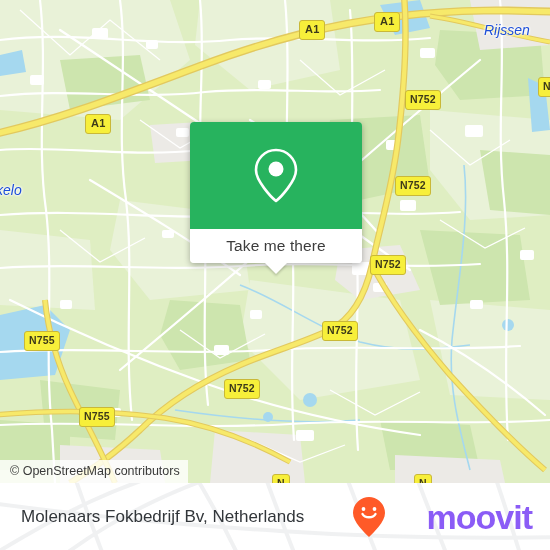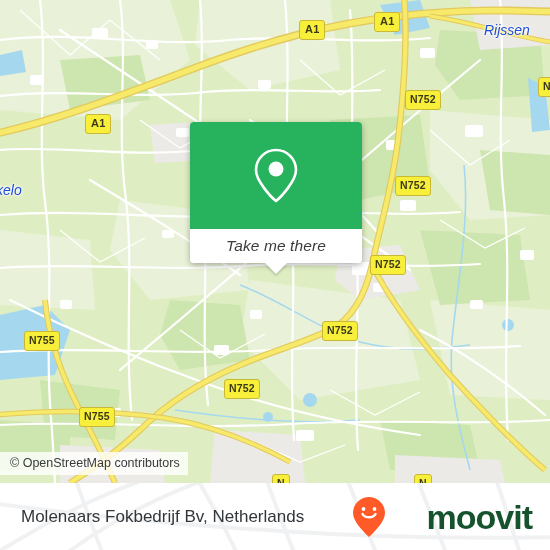--- a/index.html
+++ b/index.html
@@ -40,35 +40,34 @@
     position:absolute;
     font-style:italic;
     font-size:14px;
     color:#1d4ed8;
     white-space:nowrap;
     text-shadow:0 0 3px #fff,0 0 3px #fff,0 0 2px #fff;
   }
 
   
   #attrib{
-    position:absolute;left:0;bottom:8px;
+    position:absolute;left:0;bottom:0;
     background:rgba(255,255,255,.80);
     color:#3a3a3a;
     font-size:12.5px;
     padding:4px 8px 5px 10px;
     white-space:nowrap;
   }
 
   
   #popup{
     position:absolute;left:190px;top:122px;width:172px;
     border-radius:4px;
     box-shadow:0 2px 6px rgba(0,0,0,.30);
     overflow:visible;
-    font-style:italic;
   }
   #popup-top{
     background:#27b35e;
     border-radius:4px 4px 0 0;
     height:107px;
     display:flex;align-items:center;justify-content:center;
   }
   #popup-bottom{
     position:relative;
     background:#fff;
@@ -100,21 +99,21 @@
   }
   #footer-title{
     position:absolute;left:21px;top:50%;transform:translateY(-50%);
     font-size:17px;color:#32363a;white-space:nowrap;
   }
   #brand{
     position:absolute;right:18px;top:50%;transform:translateY(-50%);
     display:flex;align-items:center;gap:2px;
   }
   #brand-word{
-    font-size:34px;font-weight:bold;color:#14532d;letter-spacing:-1px;
+    font-size:34px;font-weight:bold;color:#8b5cf6;letter-spacing:-1px;
     line-height:1;
     margin-left:39px;
   }
 </style>
 </head>
 <body>
 
 <div id="root">
 
   <div id="map">

